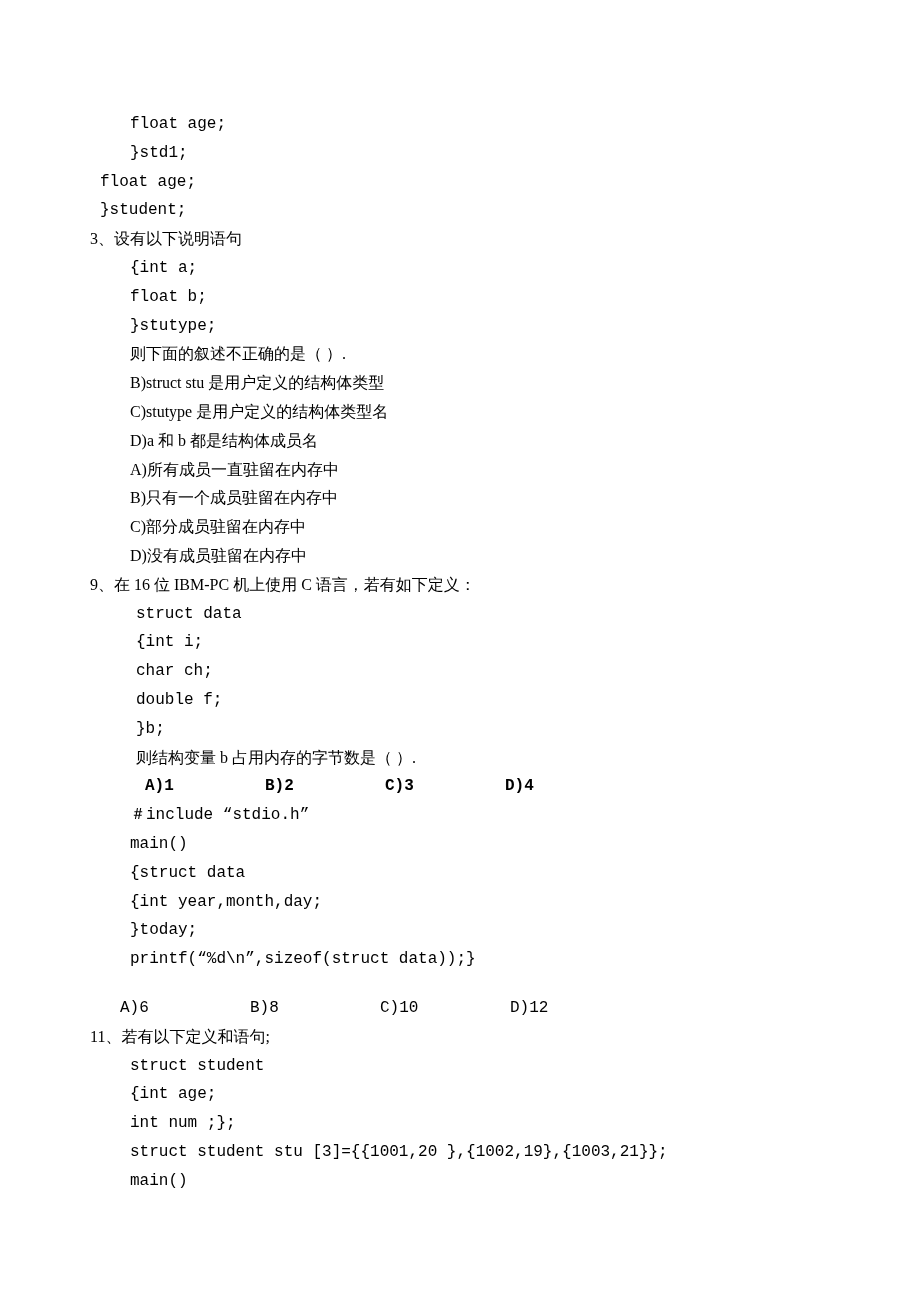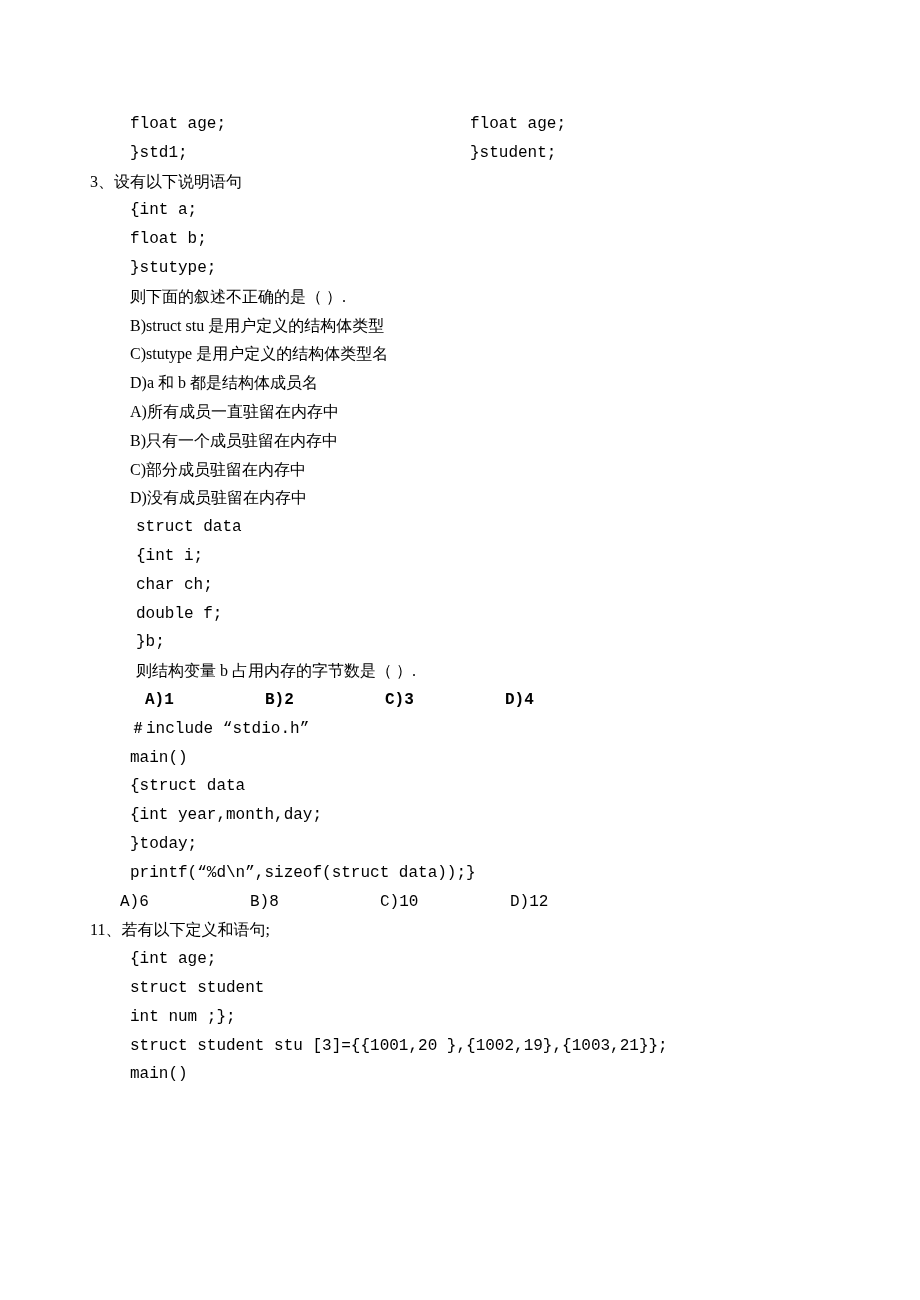--- a/index.html
+++ b/index.html
@@ -15,37 +15,39 @@
     width: 920px;
     min-height: 1300px;
     box-sizing: border-box;
     padding: 110px 90px 0 90px;
   }
   .mono {
     font-family: "Courier New", monospace;
   }
   .two-col {
     display: flex;
+    flex-direction: column;
   }
   .two-col .col {
     flex: 1;
   }
   .idt1 { padding-left: 40px; }
   .idt1b { padding-left: 46px; }
   .opt-row {
     display: flex;
     padding-left: 55px;
     font-weight: bold;
   }
   .opt-row > span {
     width: 120px;
   }
   .opt-row-b {
     display: flex;
     padding-left: 30px;
+    margin-top: 20px;
   }
   .opt-row-b > span {
     width: 130px;
   }
   .col2-line { padding-left: 10px; }
 </style>
 </head>
 <body>
 
 <div class="page">
@@ -73,20 +75,21 @@
   </div>
 
   <div>
     <div class="idt1">A)所有成员一直驻留在内存中</div>
     <div class="idt1">B)只有一个成员驻留在内存中</div>
     <div class="idt1">C)部分成员驻留在内存中</div>
     <div class="idt1">D)没有成员驻留在内存中</div>
   </div>
 
   <div>
+    <div>9、在 16 位 IBM-PC 机上使用 C 语言，若有如下定义：</div>
     <div class="mono idt1b">struct data</div>
     <div class="mono idt1b">{int i;</div>
     <div class="mono idt1b"> char ch;</div>
     <div class="mono idt1b"> double f;</div>
     <div class="mono idt1b"> }b;</div>
     <div class="idt1b"> 则结构变量 b 占用内存的字节数是（ ）.</div>
     <div class="opt-row">
       <span class="mono">A)1</span>
       <span class="mono">B)2</span>
       <span class="mono">C)3</span>
@@ -104,20 +107,20 @@
     <div class="opt-row-b">
       <span class="mono">A)6</span>
       <span class="mono">B)8</span>
       <span class="mono">C)10</span>
       <span class="mono">D)12</span>
     </div>
   </div>
 
   <div>
     <div>11、若有以下定义和语句;</div>
+    <div class="mono idt1">struct student</div>
     <div class="mono idt1">{int age;</div>
-    <div class="mono idt1">struct student</div>
     <div class="mono idt1">int num ;};</div>
     <div class="mono idt1">struct student stu [3]={{1001,20 },{1002,19},{1003,21}};</div>
     <div class="mono idt1">main()</div>
   </div>
 
 </div>
 
 </body></html>

